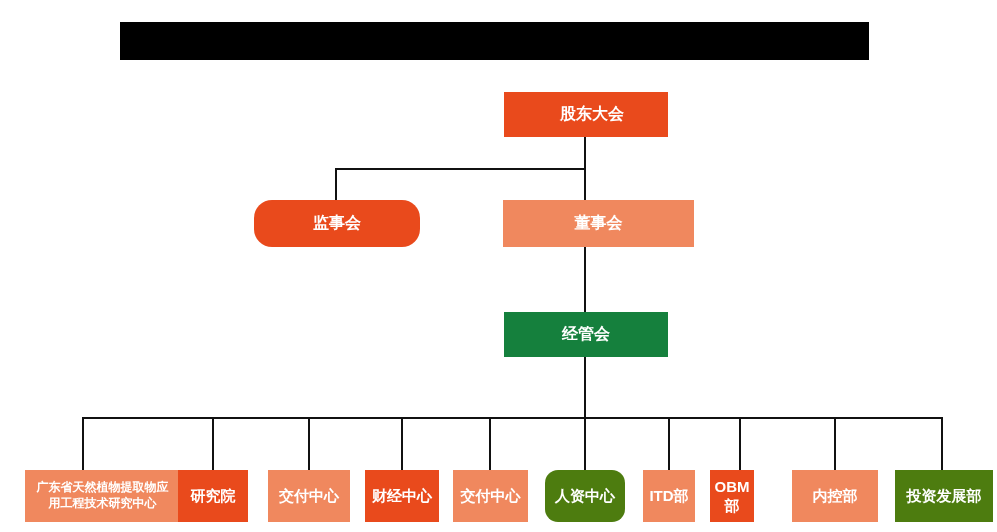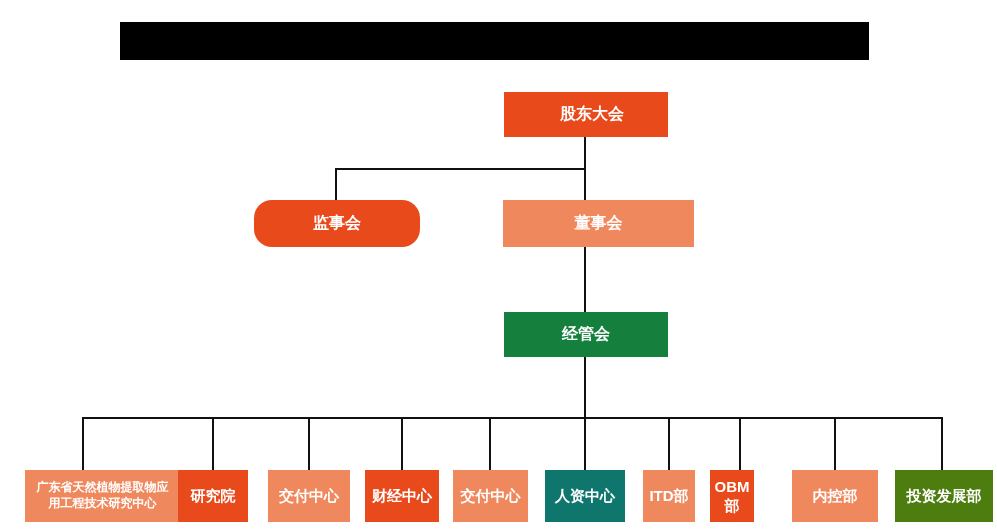--- a/index.html
+++ b/index.html
@@ -82,21 +82,21 @@
   </div>
   <div class="node dept" id="n-d2" style="background: rgb(240, 136, 94);">
     <span>交付中心</span>
   </div>
   <div class="node dept" id="n-d3" style="background: rgb(233, 74, 28);">
     <span>财经中心</span>
   </div>
   <div class="node dept" id="n-d4" style="background: rgb(240, 136, 94);">
     <span>交付中心</span>
   </div>
-  <div class="node dept" id="n-d5" style="background: #0f766e;">
+  <div class="node dept" id="n-d5" style="background: #4d7c0f; border-radius: 13px;">
     <span>人资中心</span>
   </div>
   <div class="node dept" id="n-d6" style="background: rgb(240, 136, 94);">
     <span>ITD部</span>
   </div>
   <div class="node dept" id="n-d7" style="background: rgb(233, 74, 28);">
     <span>OBM部</span>
   </div>
   <div class="node dept" id="n-d8" style="background: rgb(240, 136, 94);">
     <span>内控部</span>

